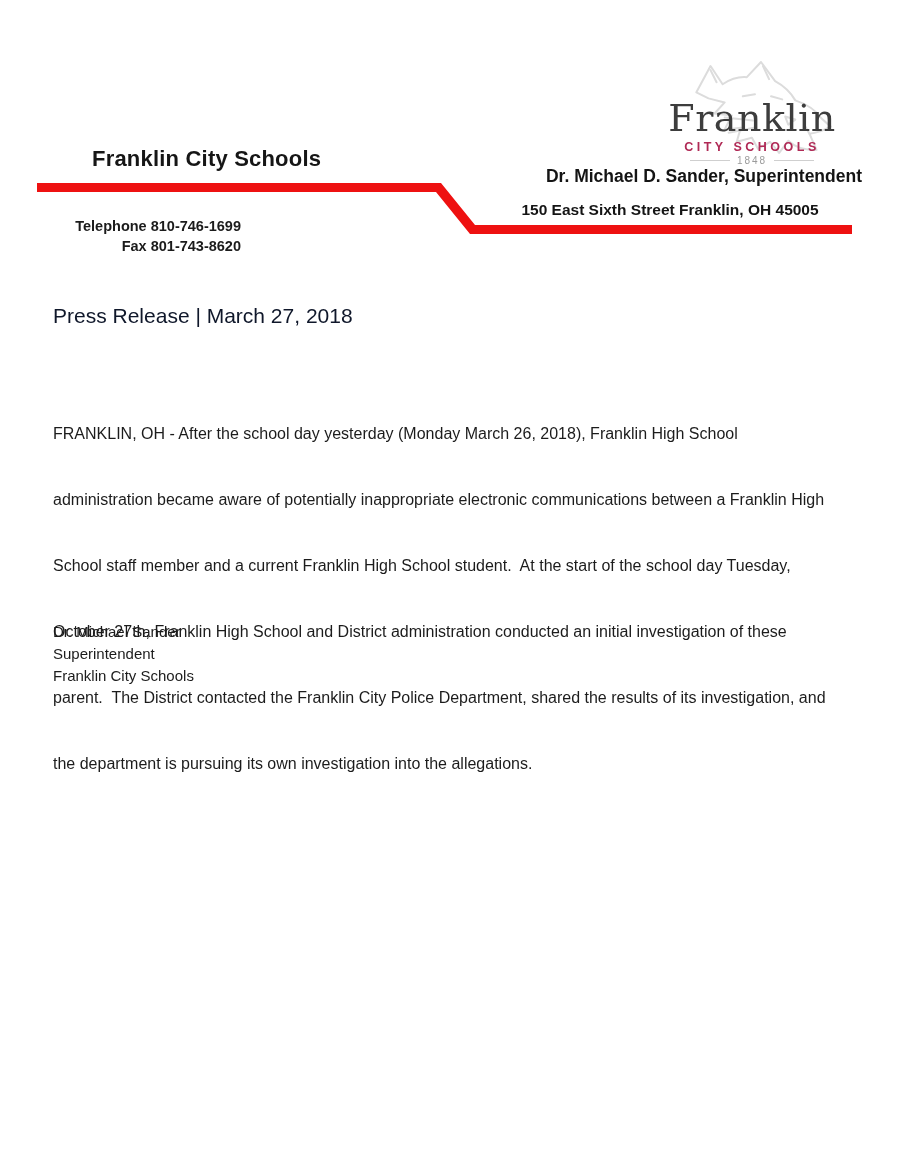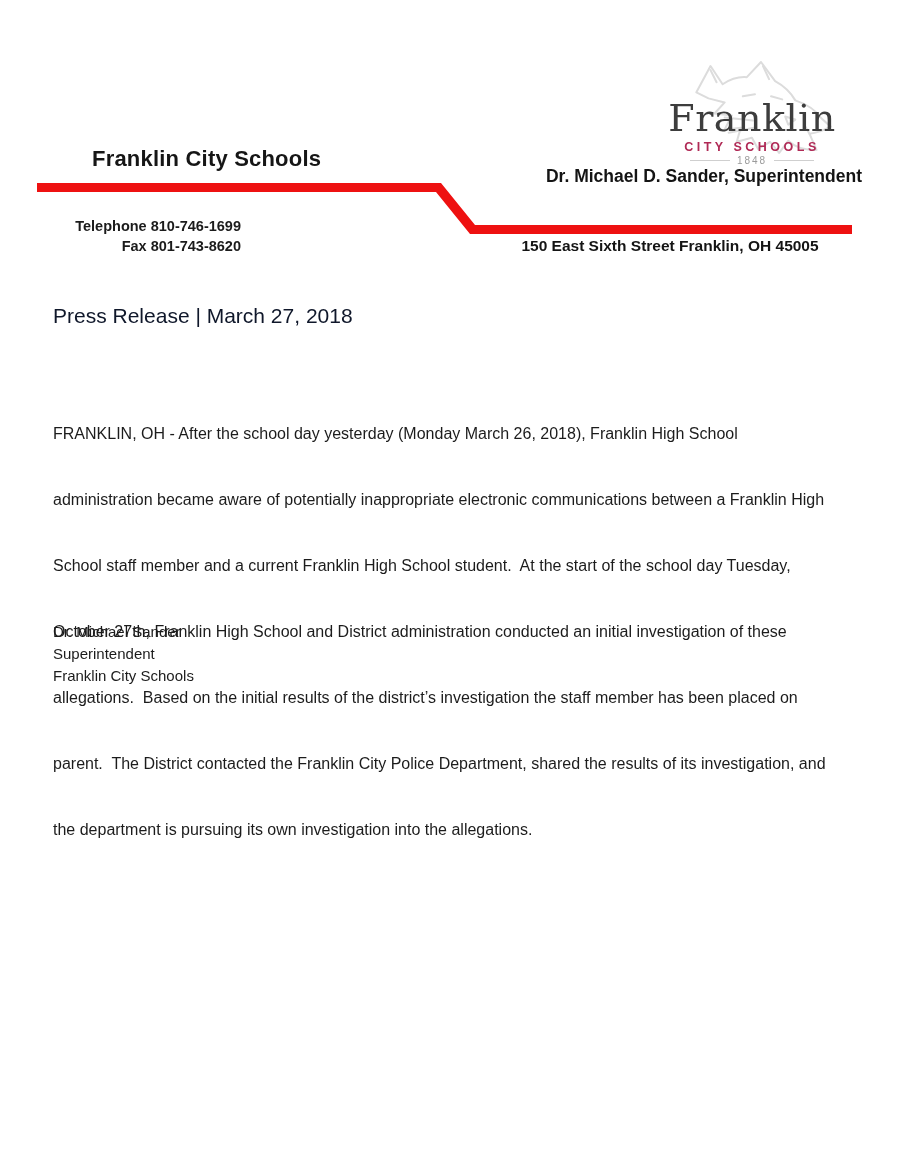--- a/index.html
+++ b/index.html
@@ -53,21 +53,21 @@
   }
   .divider-1848 .rule { width: 40px; height: 1px; background: #cfcfcf; }
   .superintendent-line {
     left: 490px; top: 166px; width: 372px;
     text-align: right;
     font-size: 17.5px; font-weight: bold; color: #141414;
   }
   .address-line {
     left: 490px; top: 201px; width: 360px;
     text-align: center;
-    font-size: 15.5px; font-weight: bold; color: #141414; margin-top: 36px;
+    font-size: 15.5px; font-weight: bold; color: #141414;
   }
 
   
   .press-release-line { left: 53px; top: 304px; font-size: 21px; color: #0f172a; }
   .body-paragraph {
     left: 53px; top: 379px;
     font-size: 16px; line-height: 22px;
     white-space: pre; color: #1c1c1c;
   }
   .signature-block {
@@ -113,21 +113,20 @@
 
   <div class="abs address-line">150 East Sixth Street Franklin, OH 45005</div>
 
   <div class="abs press-release-line">Press Release | March 27, 2018</div>
 
   <div class="abs body-paragraph">
     <div>FRANKLIN, OH - After the school day yesterday (Monday March 26, 2018), Franklin High School</div>
     <div>administration became aware of potentially inappropriate electronic communications between a Franklin High</div>
     <div>School staff member and a current Franklin High School student.  At the start of the school day Tuesday,</div>
     <div>October 27th, Franklin High School and District administration conducted an initial investigation of these</div>
-    <div>allegations.  Based on the initial results of the district’s investigation the staff member has been placed on</div>
     <div>parent.  The District contacted the Franklin City Police Department, shared the results of its investigation, and</div>
     <div>the department is pursuing its own investigation into the allegations.</div>
   </div>
 
   <div class="abs signature-block">
     <div>Dr. Michael Sander</div>
     <div>Superintendent</div>
     <div>Franklin City Schools</div>
   </div>
 

